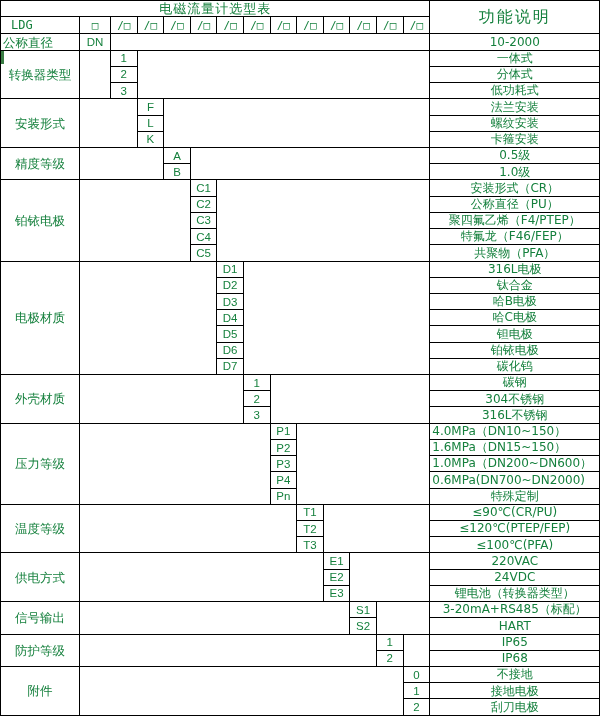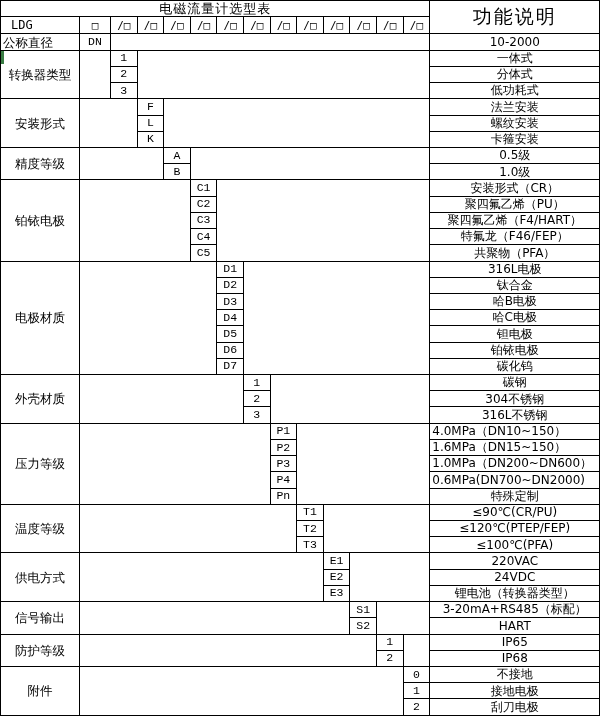--- a/index.html
+++ b/index.html
@@ -1,24 +1,24 @@
 <!DOCTYPE html>
 <html><head>
 <meta charset="utf-8">
 <style>
   html,body{margin:0;padding:0;background:#fff;}
   .sheet{position:relative;width:600px;height:716px;background:#fff;
-         font-family:"DejaVu Sans",sans-serif;color:#000000;}
+         font-family:"DejaVu Sans",sans-serif;color:#15803d;}
   table{border-collapse:collapse;width:600px;height:716px;table-layout:fixed;}
   td{border:1px solid #000;padding:0;text-align:center;vertical-align:middle;
      font-size:12px;line-height:1.05;overflow:hidden;white-space:nowrap;}
   td.titlecell{font-size:13px;letter-spacing:1px;}
-  td.funchdr{font-size:19px;letter-spacing:2px;}
+  td.funchdr{font-size:16px;letter-spacing:2px;}
   td.cat{font-size:12.5px;}
-  td.code{font-family:Liberation Mono, monospace;font-size:11.5px;}
+  td.code{font-family:Liberation Sans, sans-serif;font-size:11.5px;}
   td.boxcell{font-family:"DejaVu Sans Mono","DejaVu Sans",monospace;font-size:11px;}
   td.func{font-size:12px;}
   td.al{text-align:left;padding-left:2px;}
   td.ldg{text-align:left;padding-left:10px;font-family:"DejaVu Sans Mono","DejaVu Sans",monospace;}
   .green-flag{position:absolute;left:1px;top:51px;width:3px;height:13px;background:#3a7d44;}
 </style>
 </head>
 <body>
 
 <div class="sheet">
@@ -118,25 +118,25 @@
 
   <tr style="height:16px">
     <td class="cat" rowspan="5">铂铱电极</td>
     <td rowspan="5" colspan="4"></td>
     <td class="code">C1</td>
     <td rowspan="5" colspan="8"></td>
     <td class="func">安装形式（CR）</td>
   </tr>
   <tr style="height:16px">
     <td class="code">C2</td>
-    <td class="func">聚四氟乙烯（PU）</td>
+    <td class="func">公称直径（PU）</td>
   </tr>
   <tr style="height:16px">
     <td class="code">C3</td>
-    <td class="func">聚四氟乙烯（F4/HART）</td>
+    <td class="func">聚四氟乙烯（F4/PTEP）</td>
   </tr>
   <tr style="height:16px">
     <td class="code">C4</td>
     <td class="func">特氟龙（F46/FEP）</td>
   </tr>
   <tr style="height:16px">
     <td class="code">C5</td>
     <td class="func">共聚物（PFA）</td>
   </tr>
 

